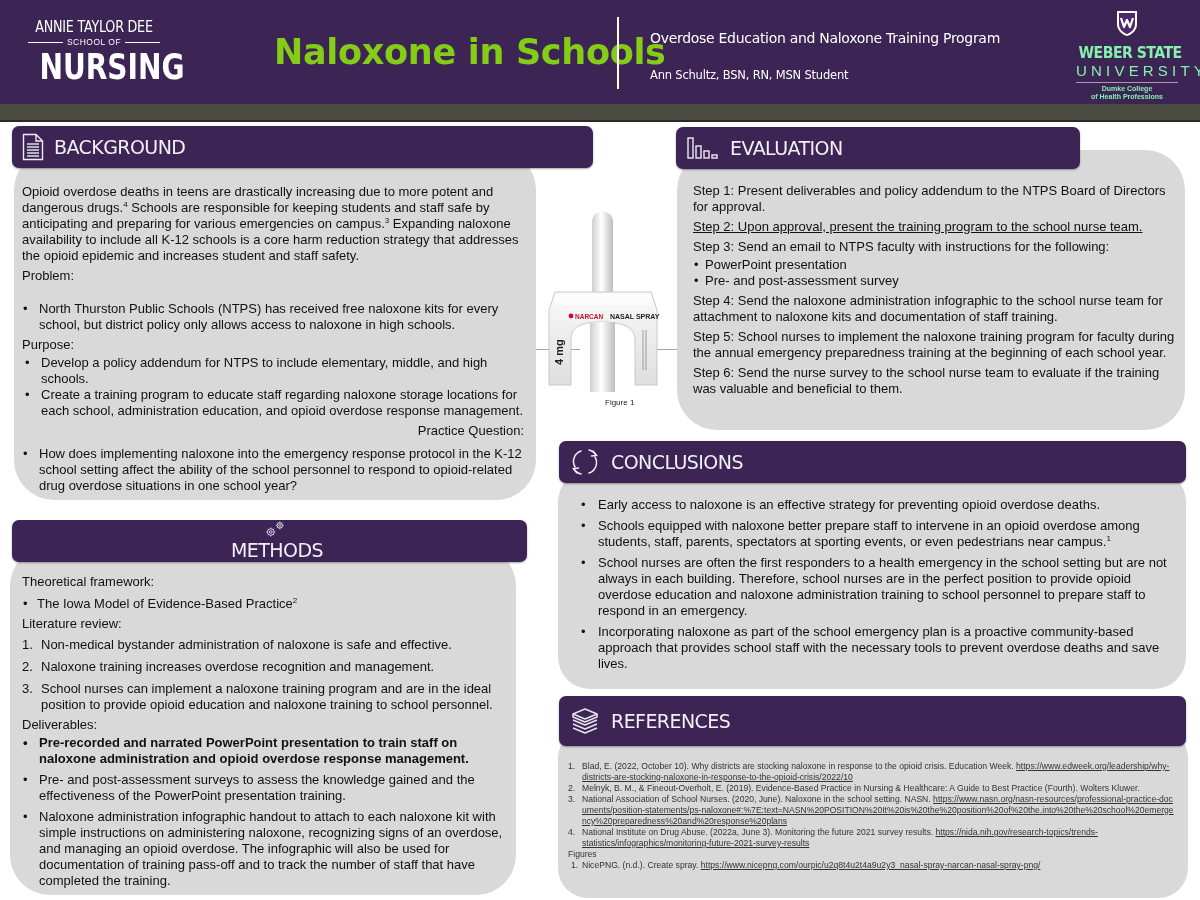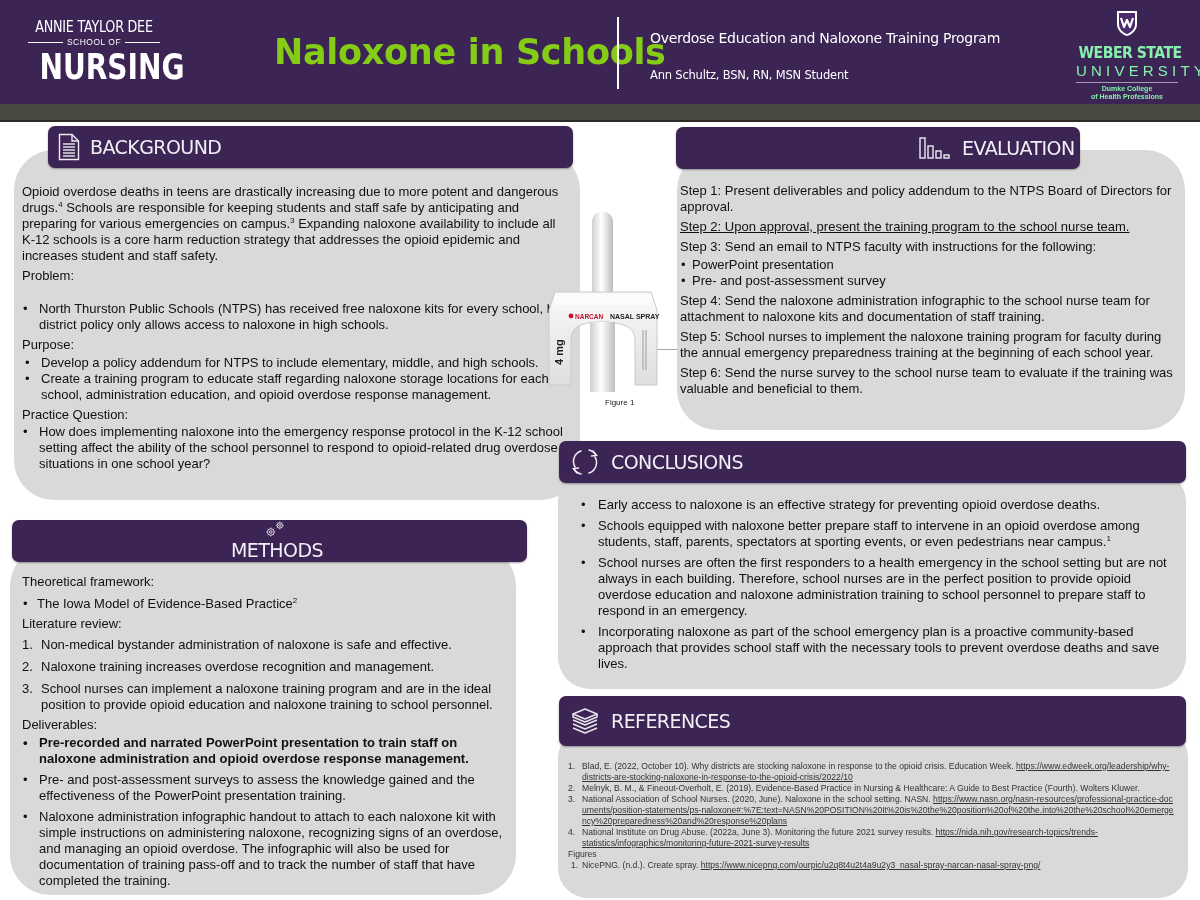--- a/index.html
+++ b/index.html
@@ -74,46 +74,46 @@
     <div class="wsu-line"></div>
     <div class="wsu3">Dumke College</div>
     <div class="wsu3">of Health Professions</div>
   </div>
 </div>
 <div class="header-band"></div>
 
 <div class="connector" style="left:520px; top:349px; width:60px;"></div>
 <div class="connector" style="left:640px; top:349px; width:60px;"></div>
 
-<div class="panel-head" style="left:12px; top:126px; width:525px;margin-left:36px;">
+<div class="panel-head" style="left:12px; top:126px; width:581px;">
   <svg width="22" height="28" viewBox="0 0 22 28">
     <path d="M1.5 1.5 H14 L20.5 8 V26.5 H1.5 Z" fill="none" stroke="#f0ecf4" stroke-width="1.4"></path>
     <path d="M14 1.5 V8 H20.5" fill="none" stroke="#f0ecf4" stroke-width="1.4"></path>
     <g stroke="#f0ecf4" stroke-width="1.4">
       <line x1="5" y1="11" x2="17" y2="11"></line>
         <line x1="5" y1="14" x2="17" y2="14"></line>
       <line x1="5" y1="17" x2="17" y2="17"></line>
         <line x1="5" y1="20" x2="17" y2="20"></line>
       <line x1="5" y1="23" x2="17" y2="23"></line>
     </g>
   </svg>
   <span class="title">BACKGROUND</span>
 </div>
-<div class="panel-body" style="left:14px; top:150px; width:566px; height:350px; padding:34px 12px 0 8px;">
+<div class="panel-body" style="left:14px; top:150px; width:522px; height:350px; padding:34px 12px 0 8px;">
   <p><span>Opioid overdose deaths in teens are drastically increasing due to more potent and dangerous drugs.</span><sup>4</sup><span> Schools are responsible for keeping students and staff safe by anticipating and preparing for various emergencies on campus.</span><sup>3</sup><span> Expanding naloxone availability to include all K-12 schools is a core harm reduction strategy that addresses the opioid epidemic and increases student and staff safety.</span></p>
   <p style="margin-bottom:17px;">Problem:</p>
   <ul>
     <li>North Thurston Public Schools (NTPS) has received free naloxone kits for every school, but district policy only allows access to naloxone in high schools.</li>
   </ul>
   <p style="margin-bottom:2px;">Purpose:</p>
   <ul style="padding-left:2px;">
     <li style="margin-bottom:0;">Develop a policy addendum for NTPS to include elementary, middle, and high schools.</li>
     <li>Create a training program to educate staff regarding naloxone storage locations for each school, administration education, and opioid overdose response management.</li>
   </ul>
-  <p style="margin-bottom:1px;">Practice Question:</p>
+  <p style="margin-bottom:7px;text-align:right;">Practice Question:</p>
   <ul>
     <li>How does implementing naloxone into the emergency response protocol in the K-12 school setting affect the ability of the school personnel to respond to opioid-related drug overdose situations in one school year?</li>
   </ul>
 </div>
 
 <div class="panel-head" style="left:12px; top:520px; width:515px;flex-direction:column;">
   <svg width="36" height="30" viewBox="0 0 36 30">
     <g fill="none" stroke="#f0ecf4" stroke-width="1.4">
       <circle cx="11" cy="20" r="5.5"></circle>
         <circle cx="11" cy="20" r="2.2"></circle>
@@ -166,32 +166,32 @@
     <text x="75" y="119" font-family="Liberation Sans, sans-serif" font-size="7" font-weight="bold" fill="#222">NASAL SPRAY</text>
     <text x="28" y="165" font-family="Liberation Sans, sans-serif" font-size="11" font-weight="bold" fill="#222" transform="rotate(-90 28 165)">4 mg</text>
     <g stroke="#888" stroke-width="0.8">
         <line x1="108" y1="130" x2="108" y2="170"></line>
         <line x1="111" y1="130" x2="111" y2="170"></line>
       </g>
   </svg>
 </div>
 <div class="fig-caption">Figure 1</div>
 
-<div class="panel-head" style="left:676px; top:127px; width:404px;justify-content:flex-end;">
+<div class="panel-head" style="left:676px; top:127px; width:404px;">
   <svg width="34" height="24" viewBox="0 0 34 24">
     <g fill="none" stroke="#f0ecf4" stroke-width="1.4">
       <rect x="2" y="2" width="5" height="20"></rect>
         <rect x="10" y="10" width="5" height="12"></rect>
       <rect x="18" y="15" width="5" height="7"></rect>
         <rect x="26" y="19" width="5" height="3"></rect>
     </g>
   </svg>
   <span class="title">EVALUATION</span>
 </div>
-<div class="panel-body" style="left:677px; top:150px; width:508px; height:280px; padding:33px 10px 0 3px;">
+<div class="panel-body" style="left:677px; top:150px; width:508px; height:280px; padding:33px 10px 0 16px;">
   <p style="margin-bottom:4px;">Step 1: Present deliverables and policy addendum to the NTPS Board of Directors for approval.</p>
   <p style="margin-bottom:4px;text-decoration:underline;">Step 2: Upon approval, present the training program to the school nurse team.</p>
   <p style="margin-bottom:2px;">Step 3: Send an email to NTPS faculty with instructions for the following:</p>
   <ul>
     <li style="padding-left:12px; margin-bottom:0;">PowerPoint presentation</li>
     <li style="padding-left:12px; margin-bottom:4px;">Pre- and post-assessment survey</li>
   </ul>
   <p style="margin-bottom:4px;">Step 4: Send the naloxone administration infographic to the school nurse team for attachment to naloxone kits and documentation of staff training.</p>
   <p style="margin-bottom:4px;">Step 5: School nurses to implement the naloxone training program for faculty during the annual emergency preparedness training at the beginning of each school year.</p>
   <p>Step 6: Send the nurse survey to the school nurse team to evaluate if the training was valuable and beneficial to them.</p>

